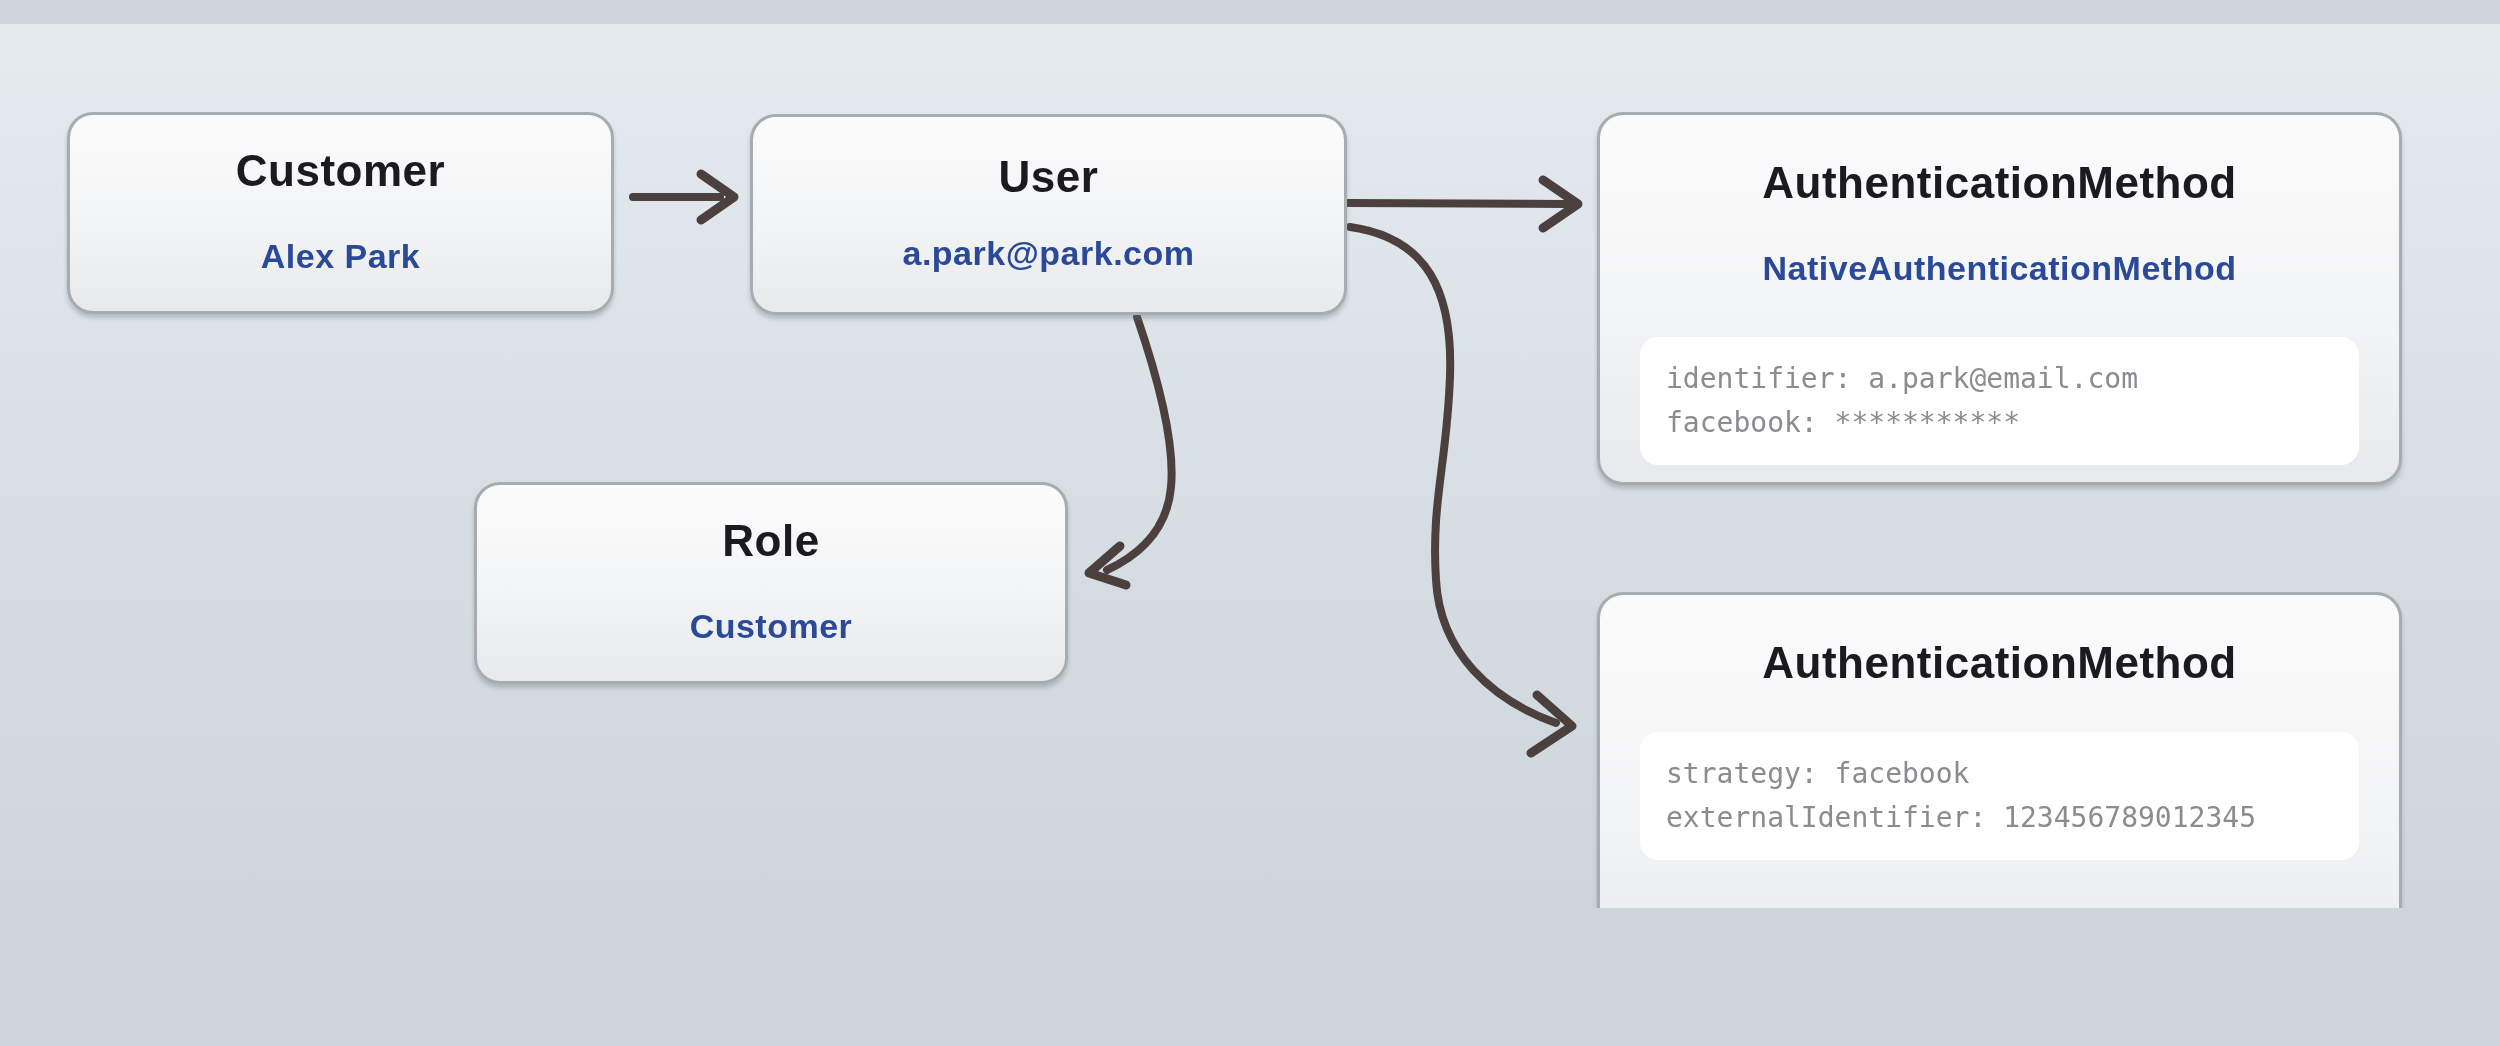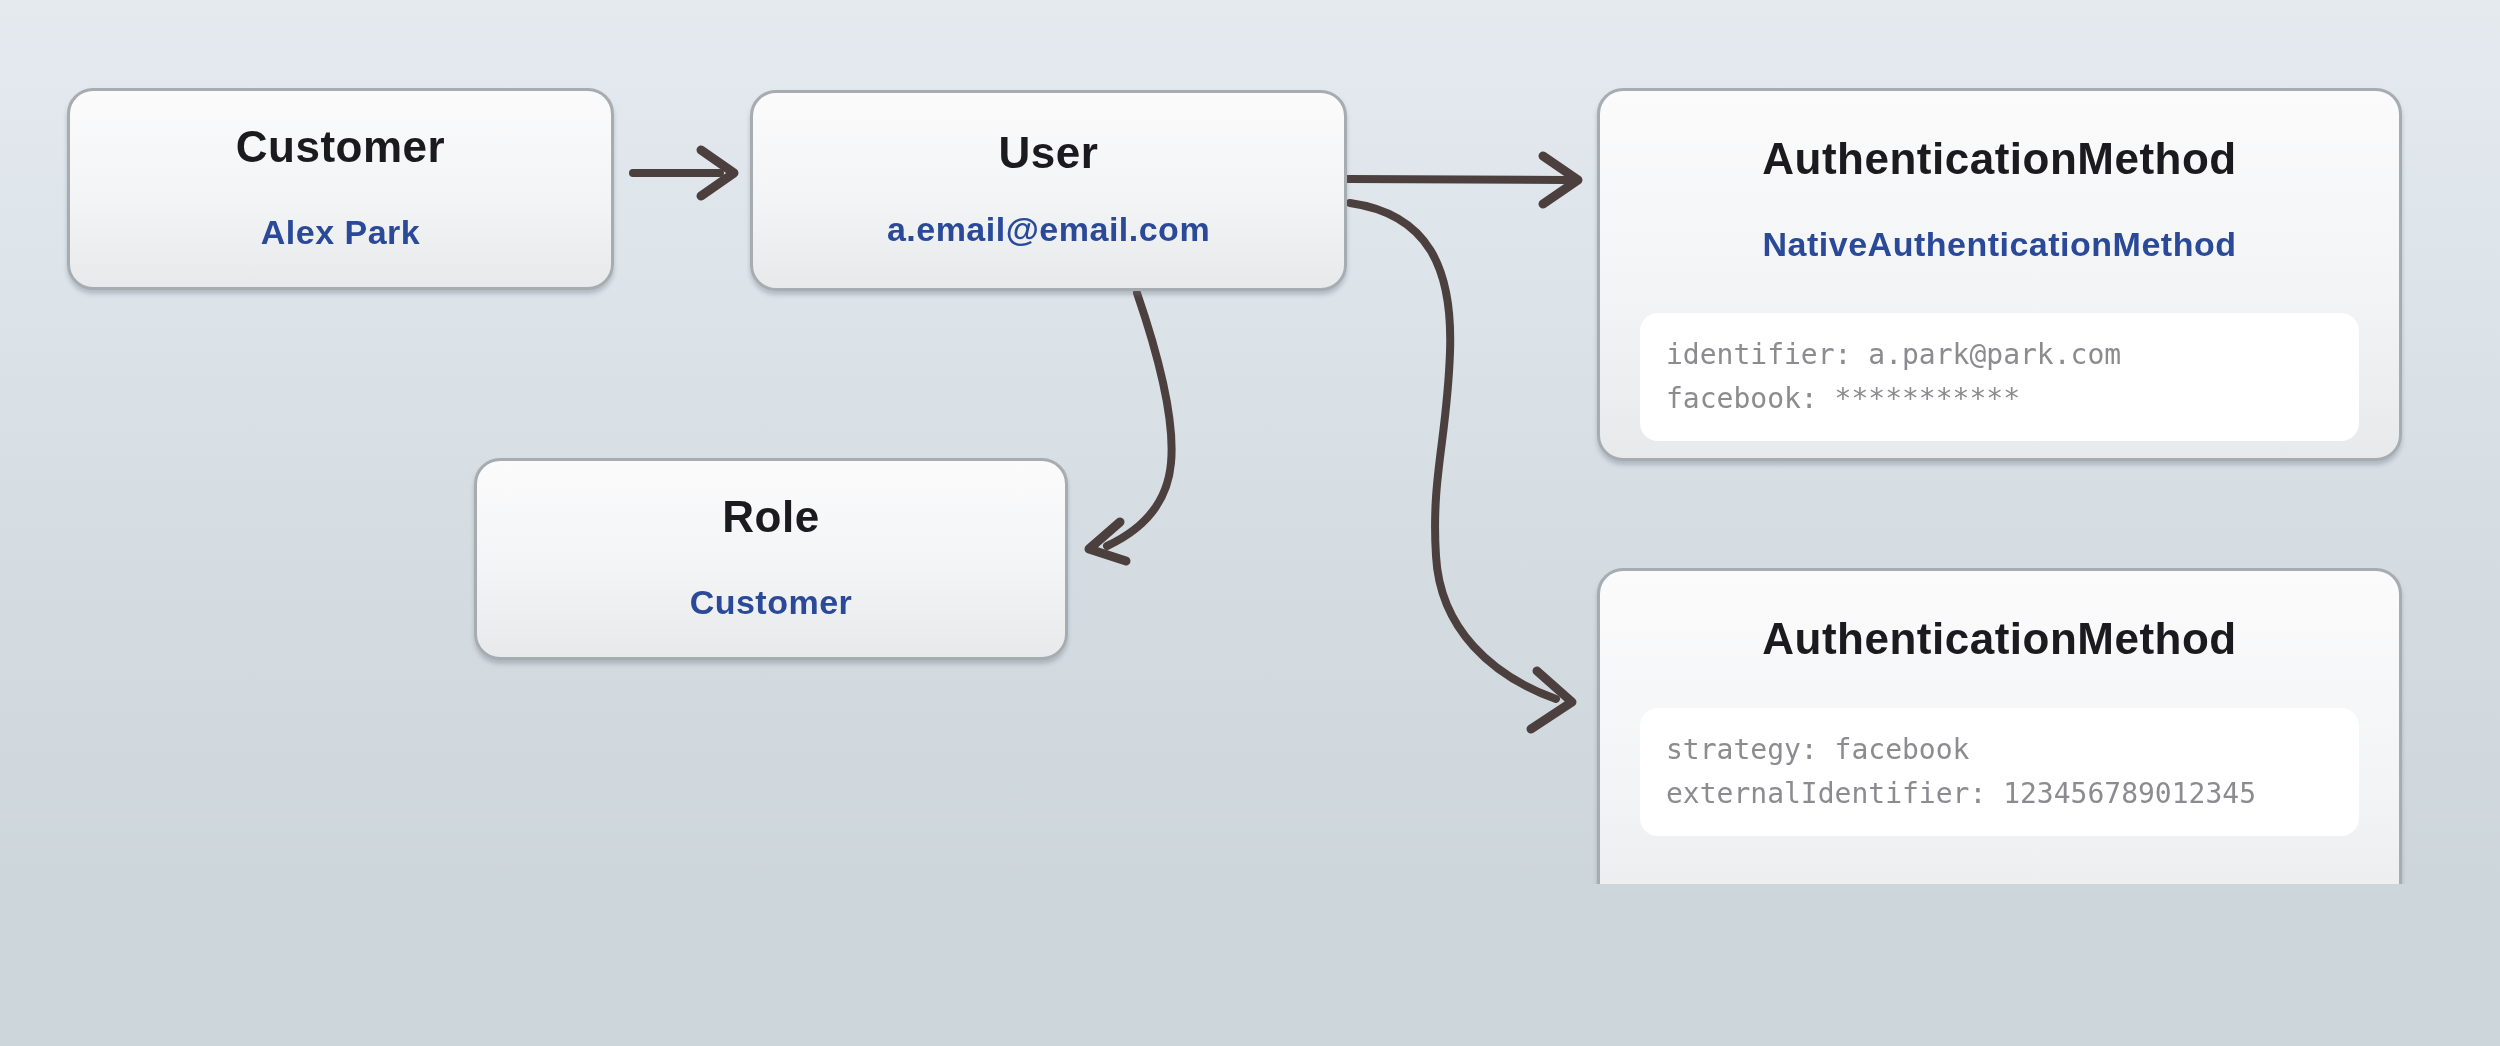--- a/index.html
+++ b/index.html
@@ -7,20 +7,21 @@
     padding: 0;
     background: #cdd6db;
     font-family: "Liberation Sans", sans-serif;
   }
   .canvas {
     position: relative;
     width: 2500px;
     height: 884px;
     overflow: hidden;
     background: linear-gradient(180deg, #e5eaef 0%, #dde4ea 30%, #d5dde2 60%, #cdd6db 100%);
+    margin-top: 24px;
   }
   .node {
     position: absolute;
     box-sizing: border-box;
     border: 3px solid #a6acb0;
     border-radius: 26px;
     background: linear-gradient(180deg, #fbfbfc 0%, #f3f4f5 55%, #e8e9ea 100%);
     box-shadow: 0 4px 4px rgba(105, 115, 125, 0.35);
     display: flex;
     flex-direction: column;
@@ -115,33 +116,33 @@
     </g>
   </svg>
 
   <div class="node simple" id="node-customer">
     <div class="node-title">Customer</div>
     <div class="node-value">Alex Park</div>
   </div>
 
   <div class="node simple" id="node-user">
     <div class="node-title">User</div>
-    <div class="node-value">a.email@email.com</div>
+    <div class="node-value">a.park@park.com</div>
   </div>
 
   <div class="node simple" id="node-role">
     <div class="node-title">Role</div>
     <div class="node-value">Customer</div>
   </div>
 
   <div class="node auth" id="node-native-auth">
     <div class="node-title">AuthenticationMethod</div>
     <div class="node-value">NativeAuthenticationMethod</div>
     <div class="attr-panel">
-      <div class="attr-line">identifier: a.park@park.com</div>
+      <div class="attr-line">identifier: a.park@email.com</div>
       <div class="attr-line">facebook: ***********</div>
     </div>
   </div>
 
   <div class="node auth" id="node-external-auth">
     <div class="node-title">AuthenticationMethod</div>
     <div class="attr-panel">
       <div class="attr-line">strategy: facebook</div>
       <div class="attr-line">externalIdentifier: 123456789012345</div>
     </div>

